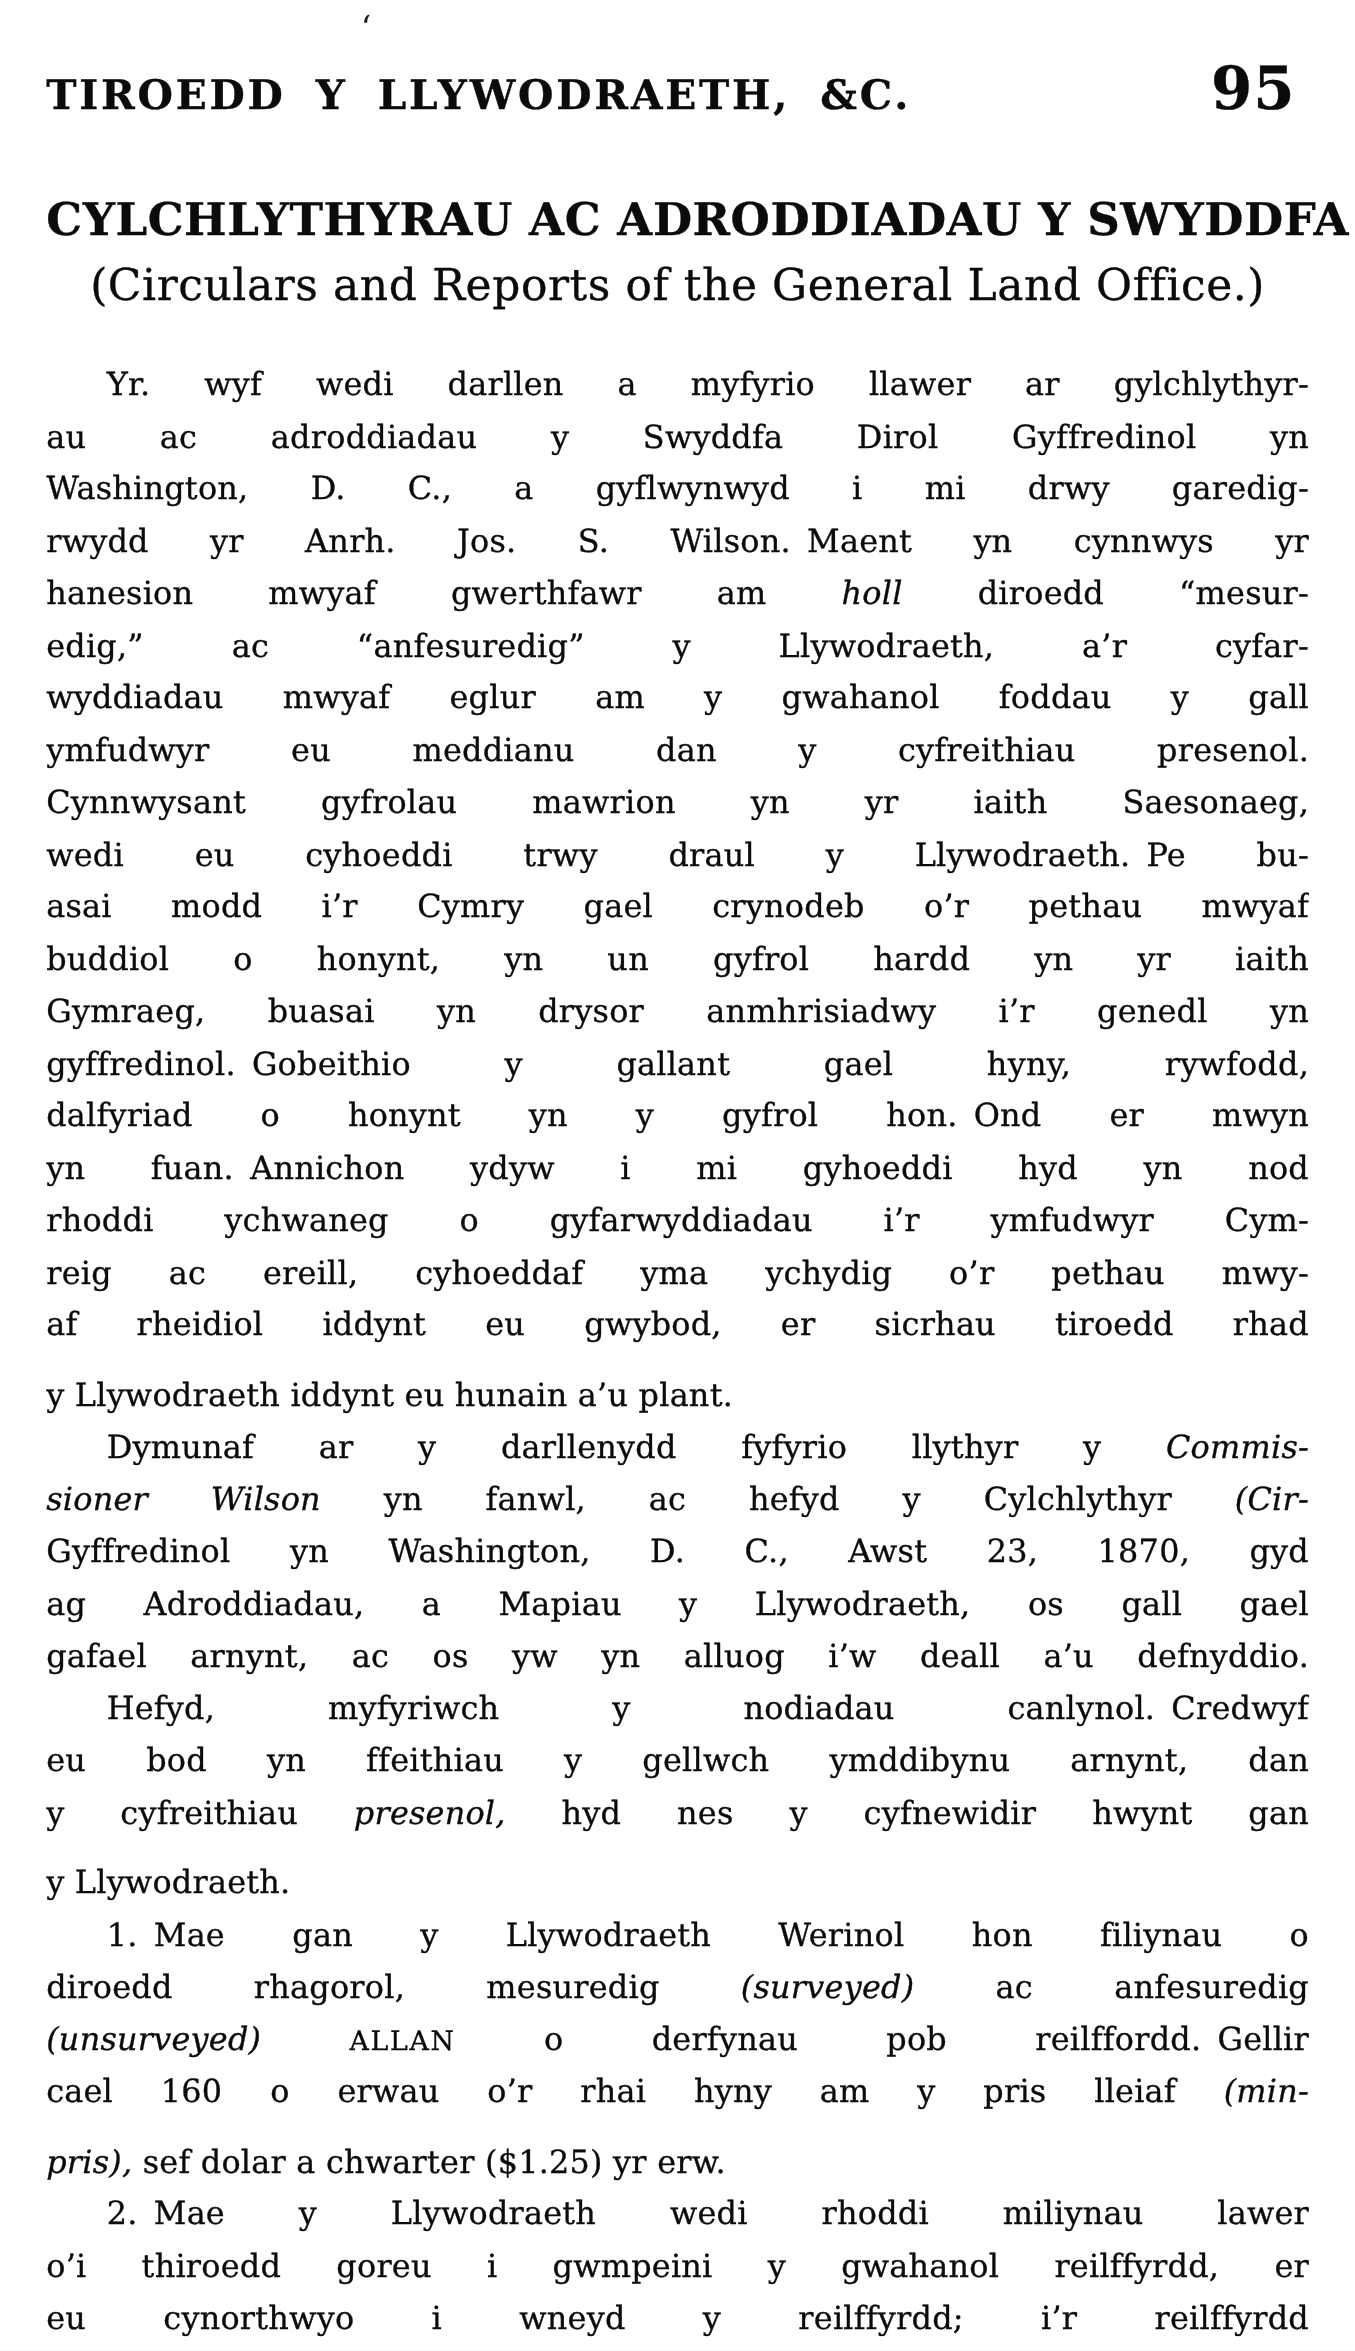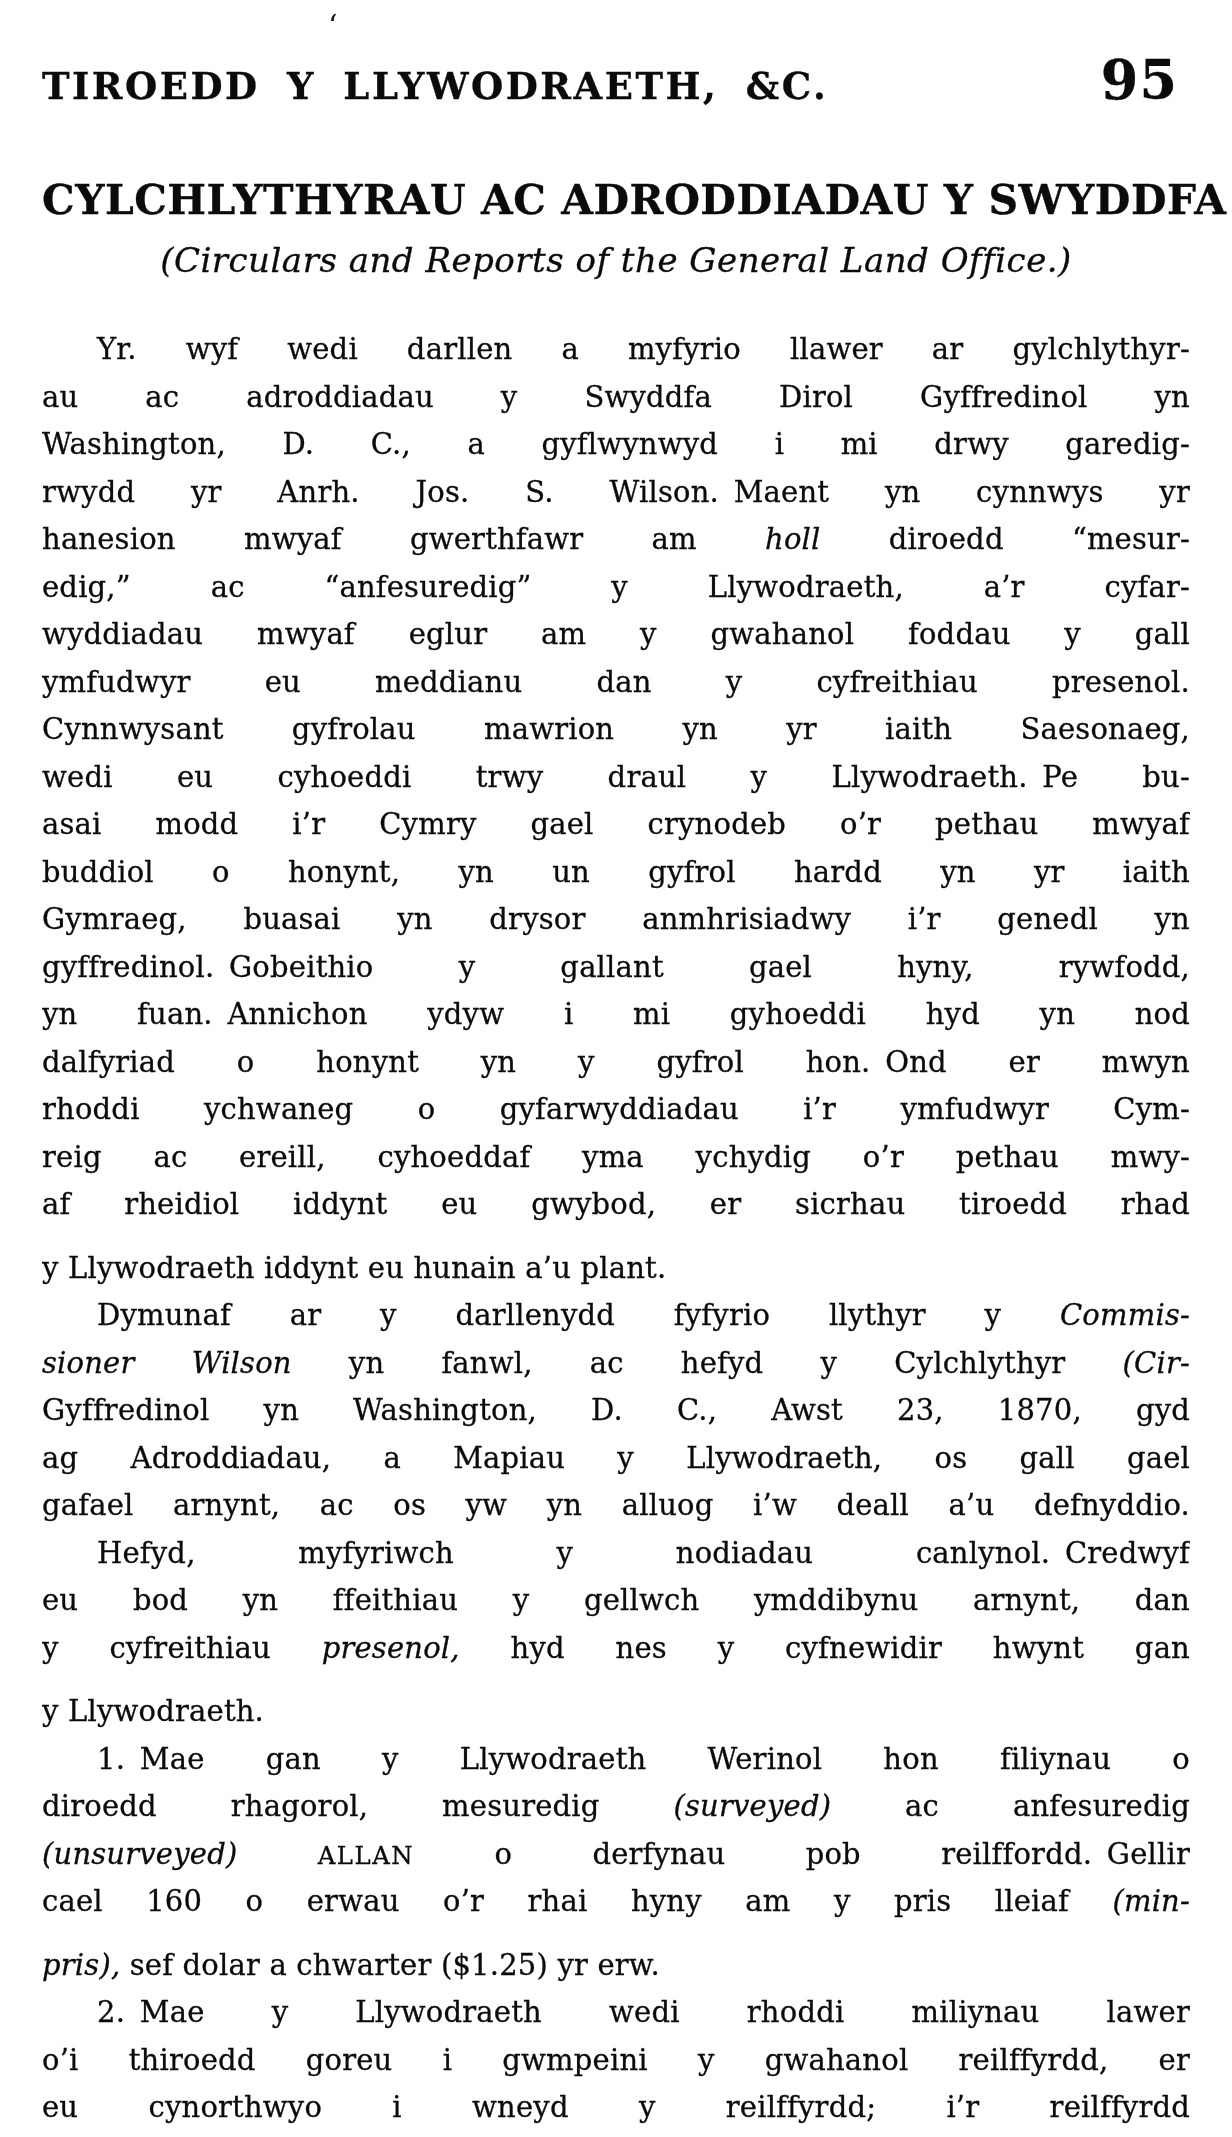--- a/index.html
+++ b/index.html
@@ -52,22 +52,21 @@
     text-align: center;
     font-weight: bold;
     font-size: 41px;
     line-height: 48px;
     letter-spacing: 0.5px;
     white-space: nowrap;
   }
   .section-subheading {
     margin-top: 8px;
     text-align: center;
-    font-style: italic;
-    font-size: 34px;
+    font-size: 40px;
     line-height: 56px;
     letter-spacing: 0.5px;
     white-space: nowrap;
   }
   .body-text {
     margin-top: 38px;
     font-size: 29px;
     letter-spacing: 0.2px;
   }
   .line {
@@ -105,22 +104,22 @@
       <div class="line"><span>hanesion mwyaf gwerthfawr am </span><span class="it">holl</span><span> diroedd “mesur-</span></div>
       <div class="line"><span>edig,” ac “anfesuredig” y Llywodraeth, a’r cyfar-</span></div>
       <div class="line"><span>wyddiadau mwyaf eglur am y gwahanol foddau y gall</span></div>
       <div class="line"><span>ymfudwyr eu meddianu dan y cyfreithiau presenol.</span></div>
       <div class="line"><span>Cynnwysant gyfrolau mawrion yn yr iaith Saesonaeg,</span></div>
       <div class="line"><span>wedi eu cyhoeddi trwy draul y Llywodraeth. Pe bu-</span></div>
       <div class="line"><span>asai modd i’r Cymry gael crynodeb o’r pethau mwyaf</span></div>
       <div class="line"><span>buddiol o honynt, yn un gyfrol hardd yn yr iaith</span></div>
       <div class="line"><span>Gymraeg, buasai yn drysor anmhrisiadwy i’r genedl yn</span></div>
       <div class="line"><span>gyffredinol. Gobeithio y gallant gael hyny, rywfodd,</span></div>
+      <div class="line"><span>dalfyriad o honynt yn y gyfrol hon. Ond er mwyn</span></div>
       <div class="line"><span>yn fuan. Annichon ydyw i mi gyhoeddi hyd yn nod</span></div>
-      <div class="line"><span>dalfyriad o honynt yn y gyfrol hon. Ond er mwyn</span></div>
       <div class="line"><span>rhoddi ychwaneg o gyfarwyddiadau i’r ymfudwyr Cym-</span></div>
       <div class="line"><span>reig ac ereill, cyhoeddaf yma ychydig o’r pethau mwy-</span></div>
       <div class="line"><span>af rheidiol iddynt eu gwybod, er sicrhau tiroedd rhad</span></div>
       <div class="line noj"><span>y Llywodraeth iddynt eu hunain a’u plant.</span></div>
       <div class="line indent"><span>Dymunaf ar y darllenydd fyfyrio llythyr y </span><span class="it">Commis-</span></div>
       <div class="line"><span class="it">sioner Wilson</span><span> yn fanwl, ac hefyd y Cylchlythyr </span><span class="it">(Cir-</span></div>
       <div class="line"><span>Gyffredinol yn Washington, D. C., Awst 23, 1870, gyd</span></div>
       <div class="line"><span>ag Adroddiadau, a Mapiau y Llywodraeth, os gall gael</span></div>
       <div class="line"><span>gafael arnynt, ac os yw yn alluog i’w deall a’u defnyddio.</span></div>
       <div class="line indent"><span>Hefyd, myfyriwch y nodiadau canlynol. Credwyf</span></div>

